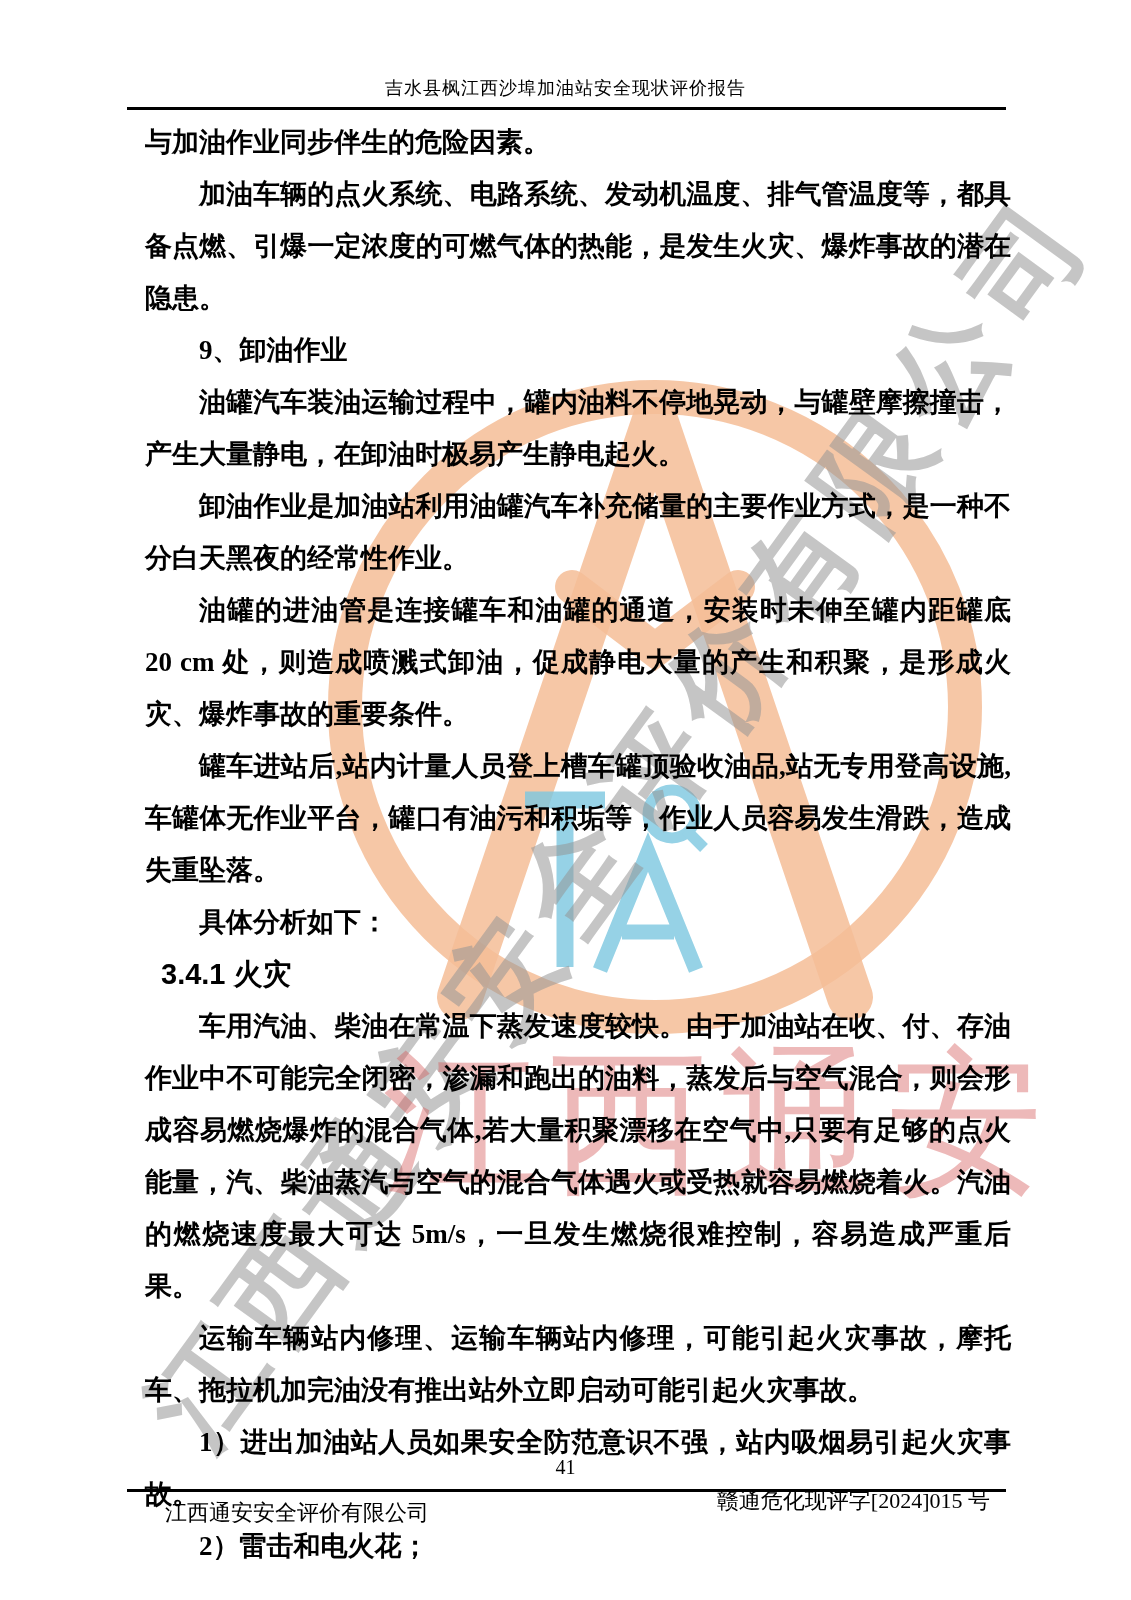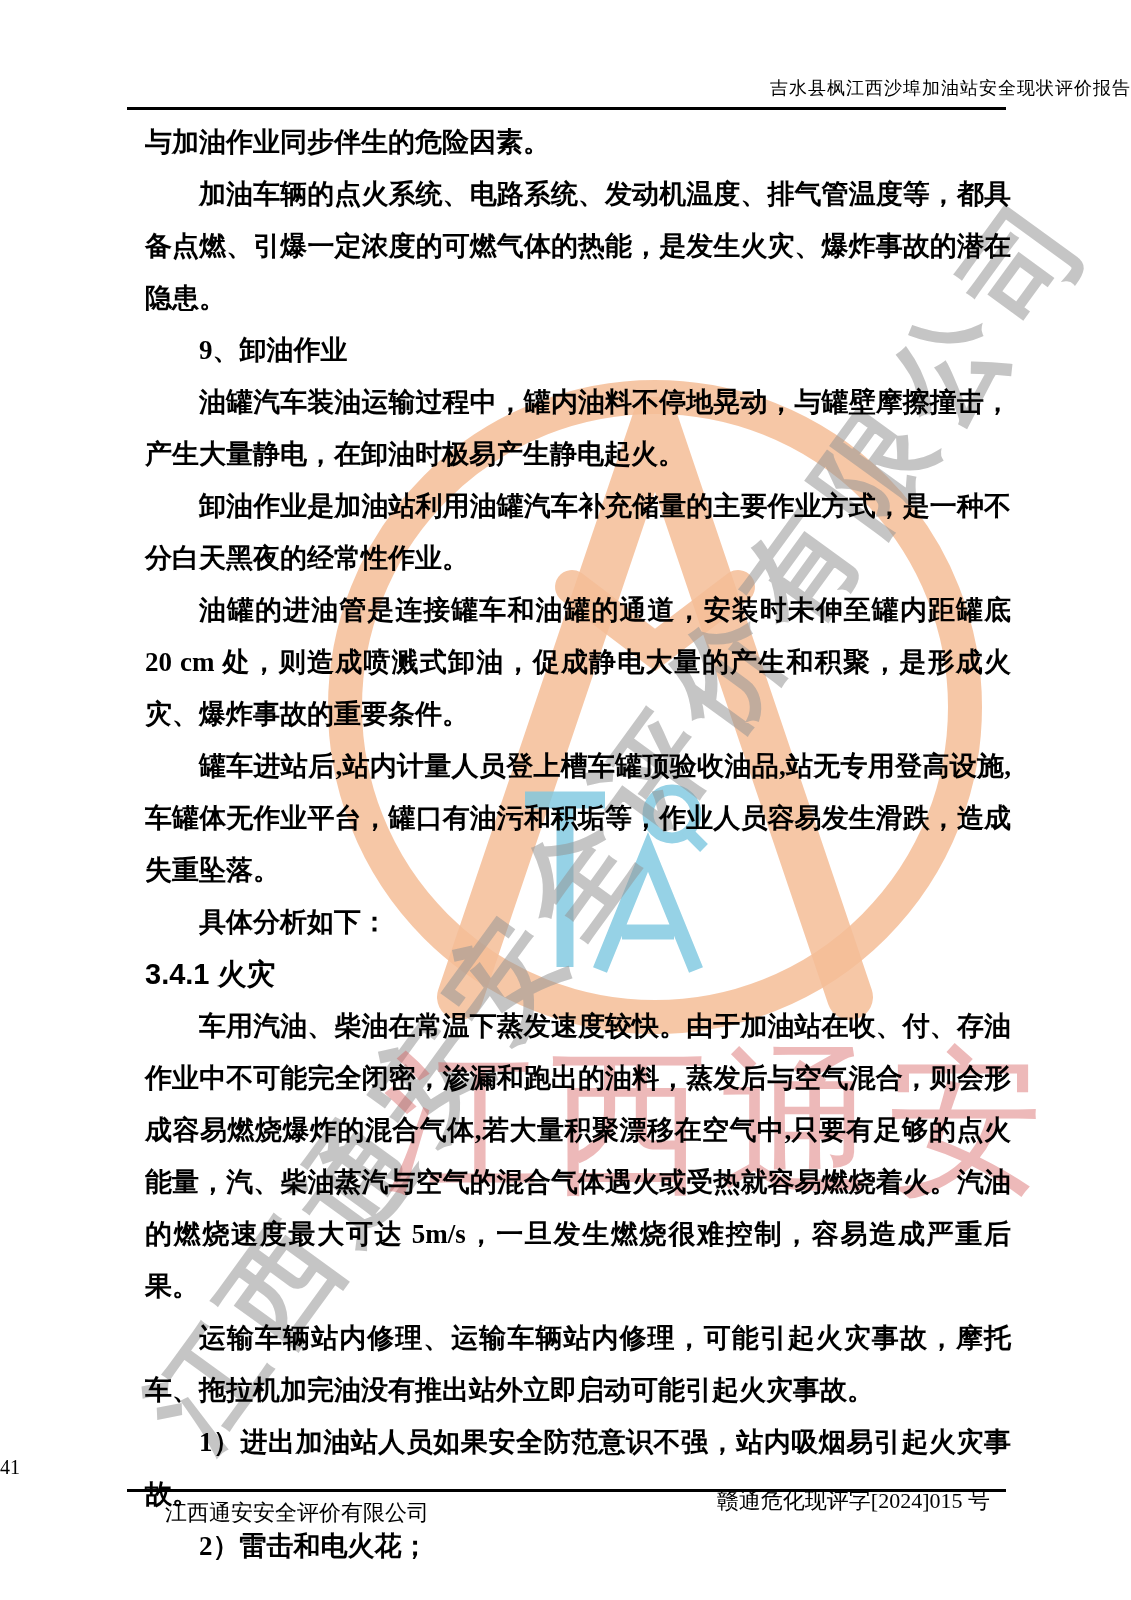--- a/index.html
+++ b/index.html
@@ -27,40 +27,40 @@
     position:absolute;left:382px;top:1018px;
     white-space:nowrap;
     font-family:"Liberation Sans","DejaVu Sans",sans-serif;
     font-weight:normal;font-size:158px;letter-spacing:10px;
     color:rgba(211,88,88,0.42);
   }
   
   .content{position:absolute;inset:0;z-index:2;}
   .hdr-title{
     position:absolute;top:76px;left:0;width:100%;
-    text-align:right;font-size:18px;letter-spacing:1px;
+    text-align:center;font-size:18px;letter-spacing:1px;
   }
   .hdr-rule{
     position:absolute;top:107px;left:127px;width:879px;height:3px;
     background:#000;
   }
   .body-text{
     position:absolute;top:116px;left:145px;width:866px;
     font-size:27px;line-height:52px;
     text-align:justify;
   }
   .body-text p{margin:0;font-weight:bold;}
   .body-text p.indent{text-indent:2em;}
   .body-text p.heading{
     font-family:"Liberation Sans","DejaVu Sans",sans-serif;
-    font-weight:bold;font-size:29px;text-indent:0;
+    font-weight:bold;font-size:29px;text-indent:0;margin-left:16px;
   }
   .pg-num{
     position:absolute;top:1456px;left:0;width:100%;
-    text-align:left;font-size:20px;
+    text-align:center;font-size:20px;
   }
   .ftr-rule{
     position:absolute;top:1489px;left:127px;width:879px;height:3px;
     background:#000;
   }
   .ftr-left{position:absolute;top:1498px;left:165px;font-size:22px;}
   .ftr-right{position:absolute;top:1486px;right:141px;font-size:22px;}
 </style>
 </head>
 <body>

